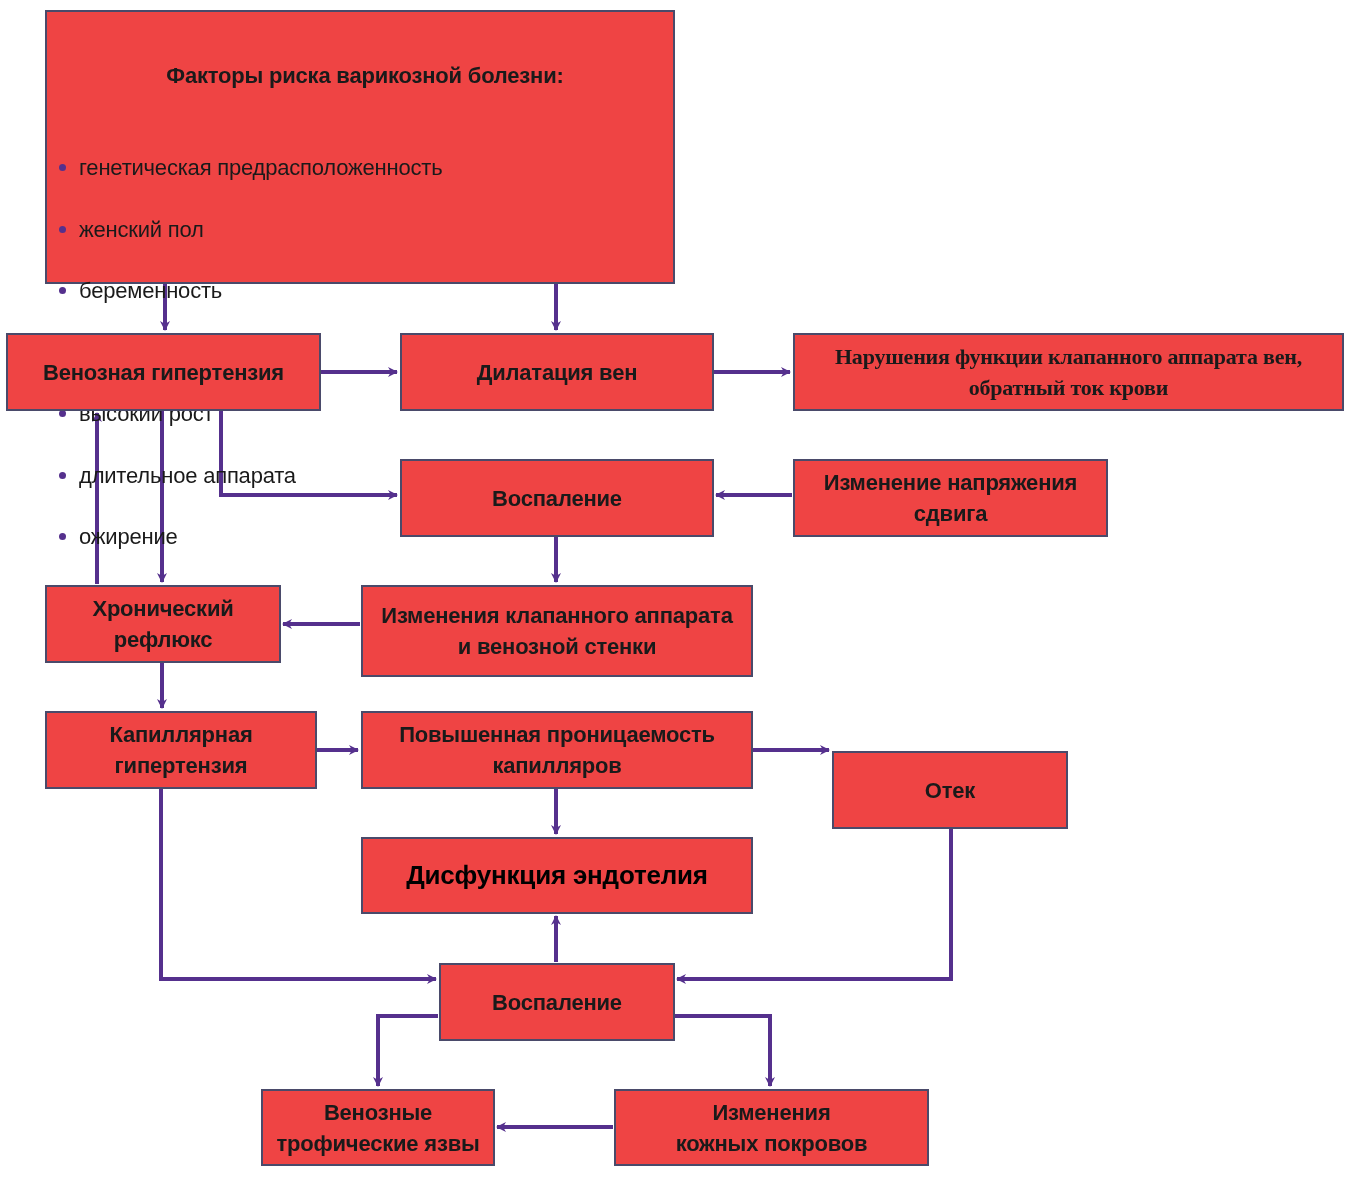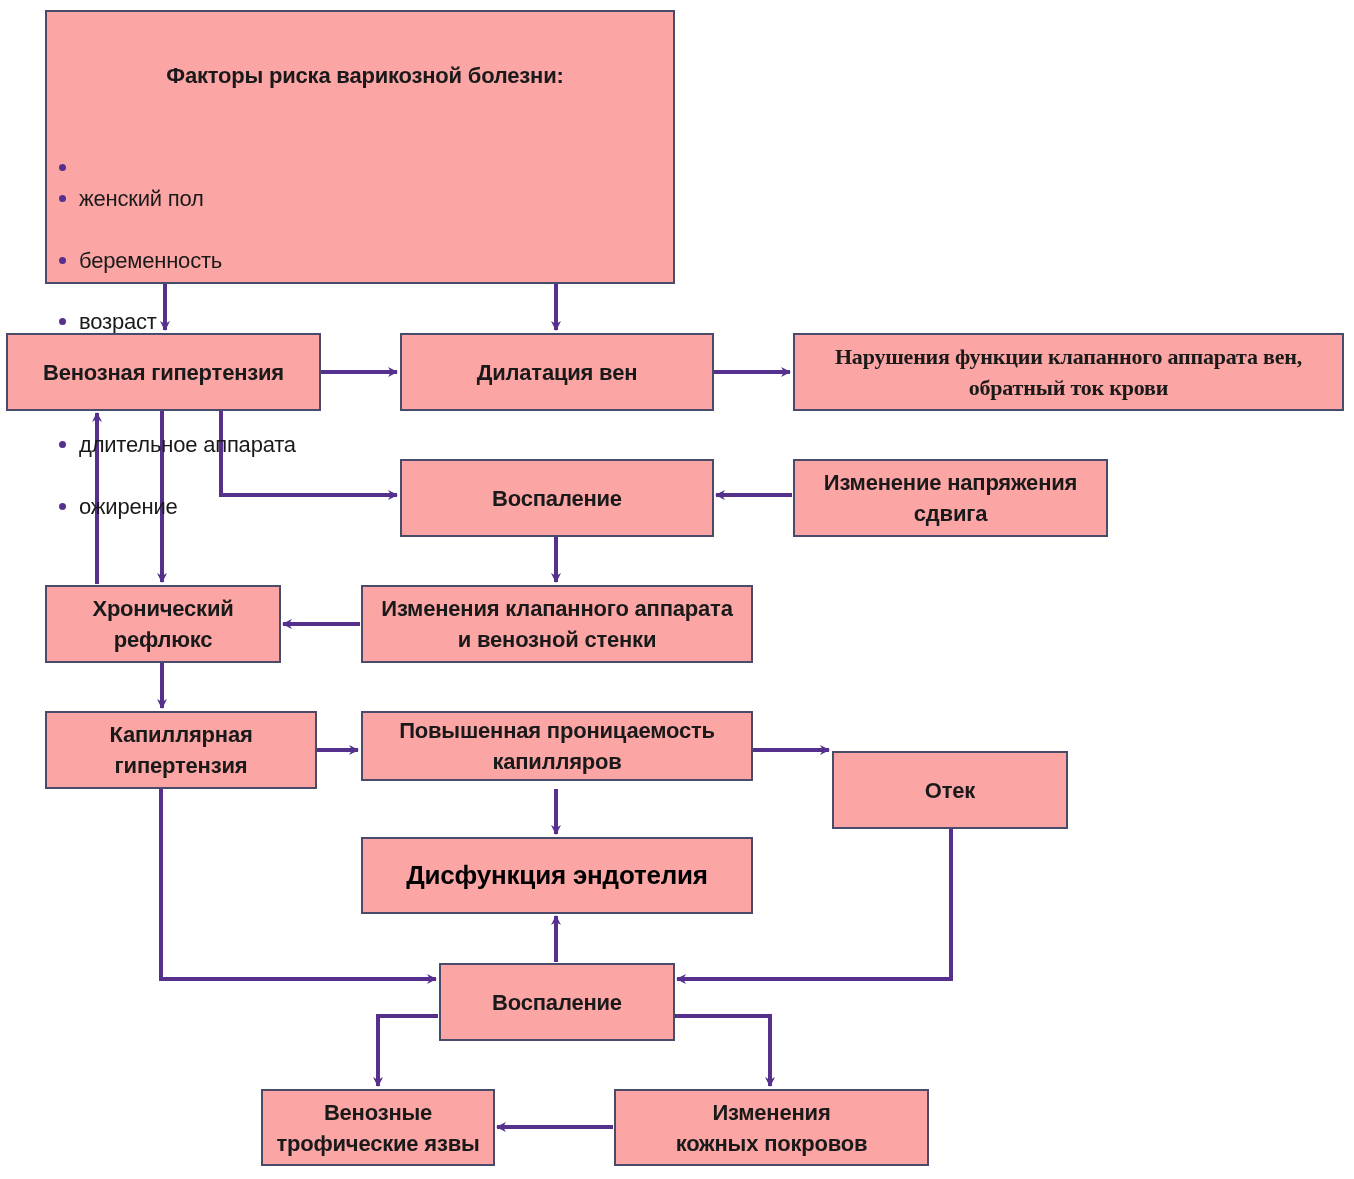--- a/index.html
+++ b/index.html
@@ -1,18 +1,18 @@
 <!DOCTYPE html>
 <html><head>
 <meta charset="utf-8">
 <style>
   html, body { margin: 0; padding: 0; background: #ffffff; }
   body { width: 1354px; height: 1179px; position: relative; overflow: hidden;
          font-family: "Liberation Sans", "DejaVu Sans", sans-serif; color: #111; }
-  .box { position: absolute; box-sizing: border-box; background: #fca5a5;
+  .box { position: absolute; box-sizing: border-box; background: #ef4444;
          border: 2px solid #4a4a6a; display: flex; align-items: center; justify-content: center;
          text-align: center; font-size: 22px; line-height: 31px; font-weight: bold;
          letter-spacing: -0.2px; color: #1a1a1a; white-space: pre-line; }
   .box.strong { font-size: 26px; font-weight: bold; color: #000; }
   .risk { display: block; text-align: left; padding: 18px 0 0 10px; }
   .risk .title { text-align: center; font-weight: bold; font-size: 22px; line-height: 30px; }
   .risk ul { list-style: none; margin: 0; padding: 0; }
   .risk li { font-weight: normal; font-size: 22px; line-height: 30.5px; position: relative; padding-left: 22px; }
   .risk li .dot { position: absolute; left: 2px; top: 11px; width: 7px; height: 7px; border-radius: 50%; background: #55308d; }
   svg#arrows { position: absolute; left: 0; top: 0; }
@@ -46,47 +46,47 @@
     <polyline points="556,962 556,916"></polyline>
     <polyline points="438,1016 378,1016 378,1086"></polyline>
     <polyline points="675,1016 770,1016 770,1086"></polyline>
     <polyline points="613,1127 497,1127"></polyline>
   </g>
 </svg>
 
 <div class="box risk" style="left:45px;top:10px;width:630px;height:274px;">
   <div class="title">Факторы риска варикозной болезни:</div>
   <ul>
-    <li><span class="dot"></span></li>
+    <li><span class="dot"></span><span>генетическая предрасположенность</span></li>
     <li><span class="dot"></span><span>женский пол</span></li>
     <li><span class="dot"></span><span>беременность</span></li>
     <li><span class="dot"></span><span>возраст</span></li>
     <li><span class="dot"></span><span>высокий рост</span></li>
     <li><span class="dot"></span><span>длительное аппарата</span></li>
     <li><span class="dot"></span><span>ожирение</span></li>
   </ul>
 </div>
 
 <div class="box" style="left:6px;top:333px;width:315px;height:78px;">Венозная гипертензия</div>
 <div class="box" style="left:400px;top:333px;width:314px;height:78px;">Дилатация вен</div>
 <div class="box" style="left:793px;top:333px;width:551px;height:78px;font-family:Liberation Serif, serif;">Нарушения функции клапанного аппарата вен,
 обратный ток крови</div>
 
 <div class="box" style="left:400px;top:459px;width:314px;height:78px;">Воспаление</div>
 <div class="box" style="left:793px;top:459px;width:315px;height:78px;">Изменение напряжения
 сдвига</div>
 
 <div class="box" style="left:45px;top:585px;width:236px;height:78px;">Хронический
 рефлюкс</div>
-<div class="box" style="left:361px;top:585px;width:392px;height:78px;">Изменения клапанного аппарата
+<div class="box" style="left:361px;top:585px;width:392px;height:92px;">Изменения клапанного аппарата
 и венозной стенки</div>
 
 <div class="box" style="left:45px;top:711px;width:272px;height:78px;">Капиллярная
 гипертензия</div>
-<div class="box" style="left:361px;top:711px;width:392px;height:70px;">Повышенная проницаемость
+<div class="box" style="left:361px;top:711px;width:392px;height:78px;">Повышенная проницаемость
 капилляров</div>
 <div class="box" style="left:832px;top:751px;width:236px;height:78px;">Отек</div>
 
 <div class="box strong" style="left:361px;top:837px;width:392px;height:77px;">Дисфункция эндотелия</div>
 
 <div class="box" style="left:439px;top:963px;width:236px;height:78px;">Воспаление</div>
 
 <div class="box" style="left:261px;top:1089px;width:234px;height:77px;">Венозные
 трофические язвы</div>
 <div class="box" style="left:614px;top:1089px;width:315px;height:77px;">Изменения

